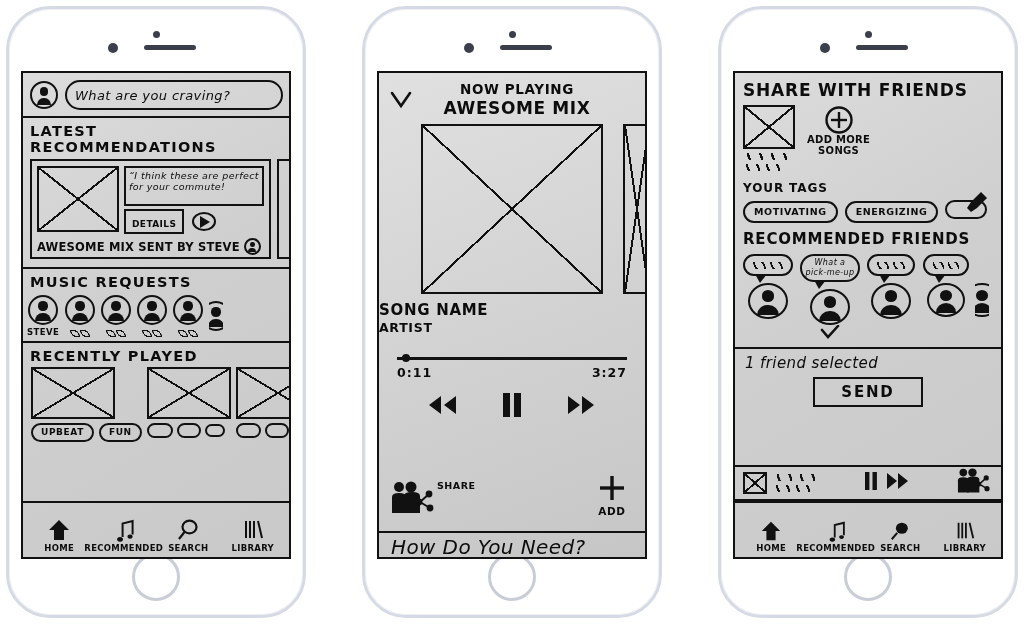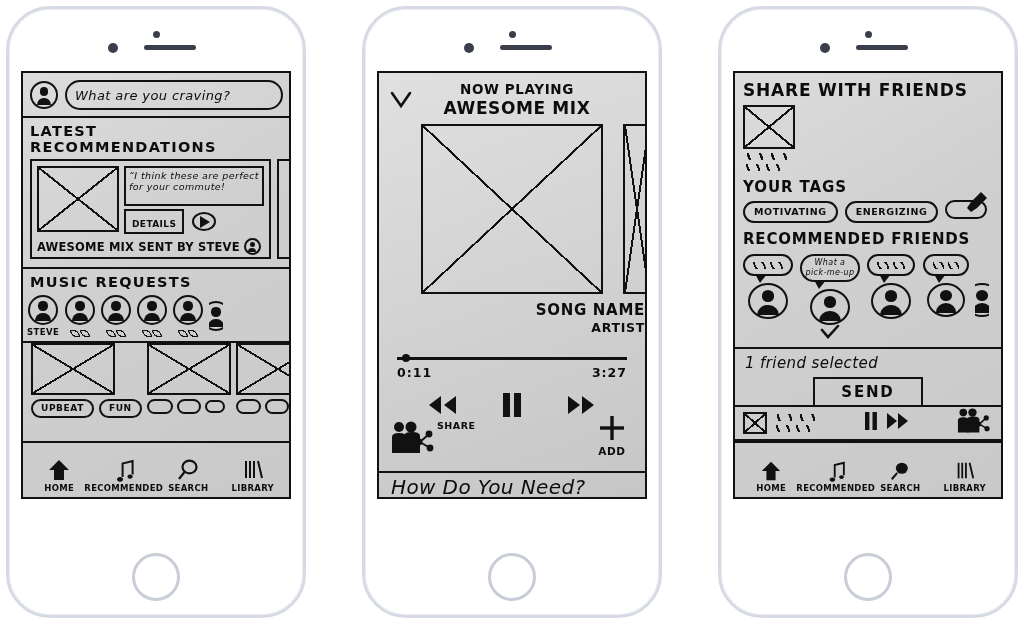--- a/index.html
+++ b/index.html
@@ -49,21 +49,21 @@
     position: absolute; left: 50%; bottom: 14px;
     width: 48px; height: 48px; margin-left: -24px;
     border-radius: 50%; border: 3px solid #c9cdd8;
     background: #ffffff;
   }
 
   
   .screen {
     position: absolute;
     left: 12px; right: 12px;
-    top: 62px; height: 428px;
+    top: 62px; height: 488px;
     background: #d2d2d2;
     background-image: linear-gradient(150deg,#dcdcdc 0%,#cfcfcf 45%,#c9c9c9 100%);
     overflow: hidden;
     border: 2px solid #111;
   }
   .screen.flat { background-image: linear-gradient(160deg,#e0e0e0 0%,#d0d0d0 60%,#c6c6c6 100%); }
 
   
   .ink {
     color: #0c0c0c;
@@ -275,20 +275,23 @@
         </div>
         <div style="display:flex;flex-direction:column;align-items:center;gap:5px;overflow:hidden;width:14px;">
           <div class="avatar" style="width:30px;height:30px;">
               <span class="head"></span>
               <span class="body"></span>
             </div>
         </div>
       </div>
       <hr class="hr">
 
+      <div style="padding:5px 7px 3px;">
+        <div class="sec-title">RECENTLY PLAYED</div>
+      </div>
       <div style="display:flex;gap:5px;padding:0 0 0 8px;">
         <div style="display:flex;flex-direction:column;gap:4px;">
           <div class="imgbox" style="width:84px;height:52px;"></div>
           <div style="display:flex;gap:5px;">
             <span class="ink pill">UPBEAT</span>
             <span class="ink pill">FUN</span>
           </div>
         </div>
         <div style="display:flex;flex-direction:column;gap:4px;">
           <div class="imgbox" style="width:84px;height:52px;"></div>
@@ -369,21 +372,21 @@
           <div class="ink caps" style="font-size:13.5px;letter-spacing:0.6px;">NOW PLAYING</div>
           <div class="ink caps" style="font-size:17px;letter-spacing:0.6px;margin-top:1px;">AWESOME MIX</div>
         </div>
       </div>
 
       <div style="position:relative;padding:4px 10px 0 10px;">
         <div class="imgbox" style="width:182px;height:170px;margin:0 auto;"></div>
         <div class="imgbox" style="position:absolute;right:-6px;top:4px;width:28px;height:170px;"></div>
       </div>
 
-      <div style="text-align:right;margin-top:7px;">
+      <div style="text-align:left;margin-top:7px;">
         <div class="ink caps" style="font-size:15px;letter-spacing:0.7px;">SONG NAME</div>
         <div class="ink caps" style="font-size:12.5px;letter-spacing:0.7px;margin-top:1px;">ARTIST</div>
       </div>
 
       <div style="padding:18px 18px 0;">
         <div style="position:relative;height:10px;">
           <div style="position:absolute;left:0;right:0;top:4px;height:2.5px;background:#111;"></div>
           <div style="position:absolute;left:2%;top:1px;width:8px;height:8px;border-radius:50%;background:#111;"></div>
         </div>
         <div style="display:flex;justify-content:space-between;margin-top:2px;">
@@ -458,24 +461,35 @@
       <div style="padding:7px 8px 2px;">
         <span class="ink caps" style="font-size:17px;letter-spacing:0.8px;">SHARE WITH FRIENDS</span>
       </div>
 
       <div style="display:flex;gap:12px;padding:3px 8px 2px;align-items:flex-start;">
         <div style="display:flex;flex-direction:column;gap:4px;">
           <div class="imgbox" style="width:52px;height:44px;"></div>
           <div class="squig" style="width:48px;"></div>
           <div class="squig" style="width:40px;"></div>
         </div>
+        <div style="text-align:center;">
+          <div style="display:flex;justify-content:center;">
+            <svg width="30" height="30" viewBox="0 0 30 30">
+                <circle cx="15" cy="15" r="12.5" stroke="#111" stroke-width="2.4" fill="none"></circle>
+                <line x1="15" y1="7" x2="15" y2="23" stroke="#111" stroke-width="2.4"></line>
+                <line x1="7" y1="15" x2="23" y2="15" stroke="#111" stroke-width="2.4"></line>
+              </svg>
+          </div>
+          <div class="ink caps" style="font-size:10px;letter-spacing:0.3px;margin-top:-1px;">ADD MORE</div>
+          <div class="ink caps" style="font-size:10px;letter-spacing:0.3px;">SONGS</div>
+        </div>
       </div>
 
       <div style="padding:4px 8px 2px;">
-        <span class="ink caps" style="font-size:15px;letter-spacing:0.9px;">YOUR TAGS</span>
+        <span class="ink caps" style="font-size:12px;letter-spacing:0.9px;">YOUR TAGS</span>
       </div>
       <div style="display:flex;gap:7px;padding:2px 8px 4px;align-items:center;">
         <span class="ink pill" style="font-size:9.5px;padding:3px 9px 4px;">MOTIVATING</span>
         <span class="ink pill" style="font-size:9.5px;padding:3px 9px 4px;">ENERGIZING</span>
         <span style="position:relative;display:inline-block;">
           <span class="ink pill" style="width:42px;height:19px;display:inline-block;"></span>
           <span style="position:absolute;right:-2px;top:-10px;">
             <svg width="26" height="26" viewBox="0 0 26 26">
                 <path d="M18 2 L24 8 L14 18 L8 22 L4 18 L8 12 Z" fill="#111"></path>
               </svg>

